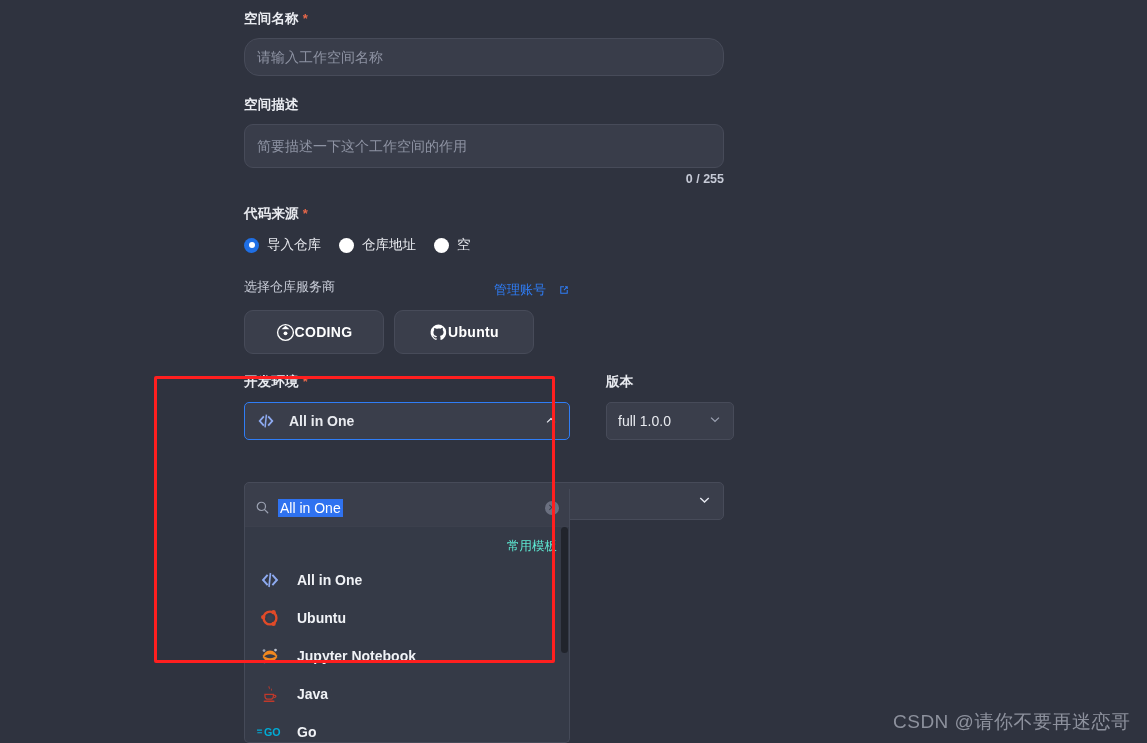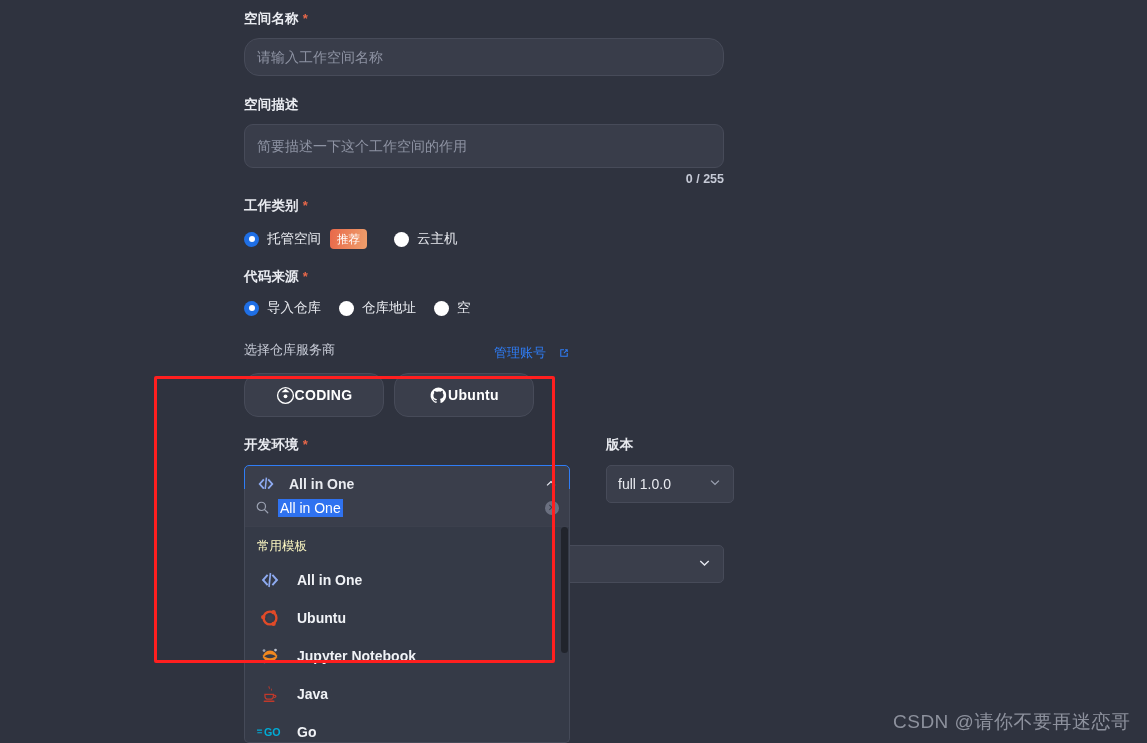--- a/index.html
+++ b/index.html
@@ -58,21 +58,21 @@
   }
 
   
   .sub-label { color: #c9cdd8; font-size: 13px; }
   .link {
     color: #2f7df6; font-size: 13px; text-decoration: none;
     display: inline-flex; align-items: center; gap: 12px; margin-top: 7px;
   }
   .provider-card {
     width: 140px; height: 44px; background: #3a3e4b;
-    border: 1px solid #474b59; border-radius: 14px;
+    border: 1px solid #474b59; border-radius: 9px;
     display: flex; align-items: center; justify-content: center; gap: 0;
   }
   .provider-name { color: #fff; font-size: 14px; font-weight: bold; letter-spacing: .3px; }
 
   
   .select-box {
     background: #3a3e4b; border: 1px solid #474b59; border-radius: 5px;
     height: 38px; display: flex; align-items: center; padding: 0 11px;
     color: #e9ebf0; font-size: 13.5px;
   }
@@ -93,21 +93,21 @@
   .dd-search-text {
     font-size: 14px; color: #ffffff; background: #2f72f0;
     padding: 1px 2px; margin-left: 8px;
   }
   .clear-btn {
     margin-left: auto; width: 14px; height: 14px; border-radius: 50%;
     background: #6b7080; color: #3a3e4b; font-size: 10px;
     display: flex; align-items: center; justify-content: center;
   }
   .dd-group {
-    color: #fef9c3; font-size: 12.5px; padding: 11px 12px 6px 12px;
+    color: #5eead4; font-size: 12.5px; padding: 11px 12px 6px 12px; text-align: right;
   }
   .dd-item {
     height: 38px; display: flex; align-items: center; padding: 0 12px; gap: 14px;
   }
   .dd-item .name { color: #f0f2f6; font-size: 14px; font-weight: bold; }
   .dd-icon { width: 26px; display: flex; align-items: center; justify-content: center; flex: none; }
 
   .dd-scrollbar {
     position: absolute; left: 316px; top: 38px; width: 7px; height: 216px;
   }
@@ -142,36 +142,20 @@
       </div>
       <input class="text-input" style="margin-top: 10px; border-radius: 15px;" type="text" placeholder="请输入工作空间名称">
     </div>
 
     <div style="margin-top:20px">
       <div class="field-label">空间描述</div>
       <textarea class="text-input" style="margin-top: 10px;" placeholder="简要描述一下这个工作空间的作用"></textarea>
       <div class="counter">0 / 255</div>
     </div>
 
-    <div style="margin-top:11px">
-      <div class="field-label">
-        <span>工作类别</span><span class="req">*</span>
-      </div>
-      <div class="radio-row" style="margin-top:14px">
-        <div class="radio-item">
-          <span class="radio-dot on"></span>
-          <span class="radio-label">托管空间</span>
-          <span class="badge">推荐</span>
-        </div>
-        <div class="radio-item" style="margin-left:27px">
-          <span class="radio-dot"></span>
-          <span class="radio-label">云主机</span>
-        </div>
-      </div>
-    </div>
 
     <div style="margin-top:19px">
       <div class="field-label">
         <span>代码来源</span><span class="req">*</span>
       </div>
       <div class="radio-row" style="margin-top:13px">
         <div class="radio-item">
           <span class="radio-dot on"></span>
           <span class="radio-label">导入仓库</span>
         </div>

